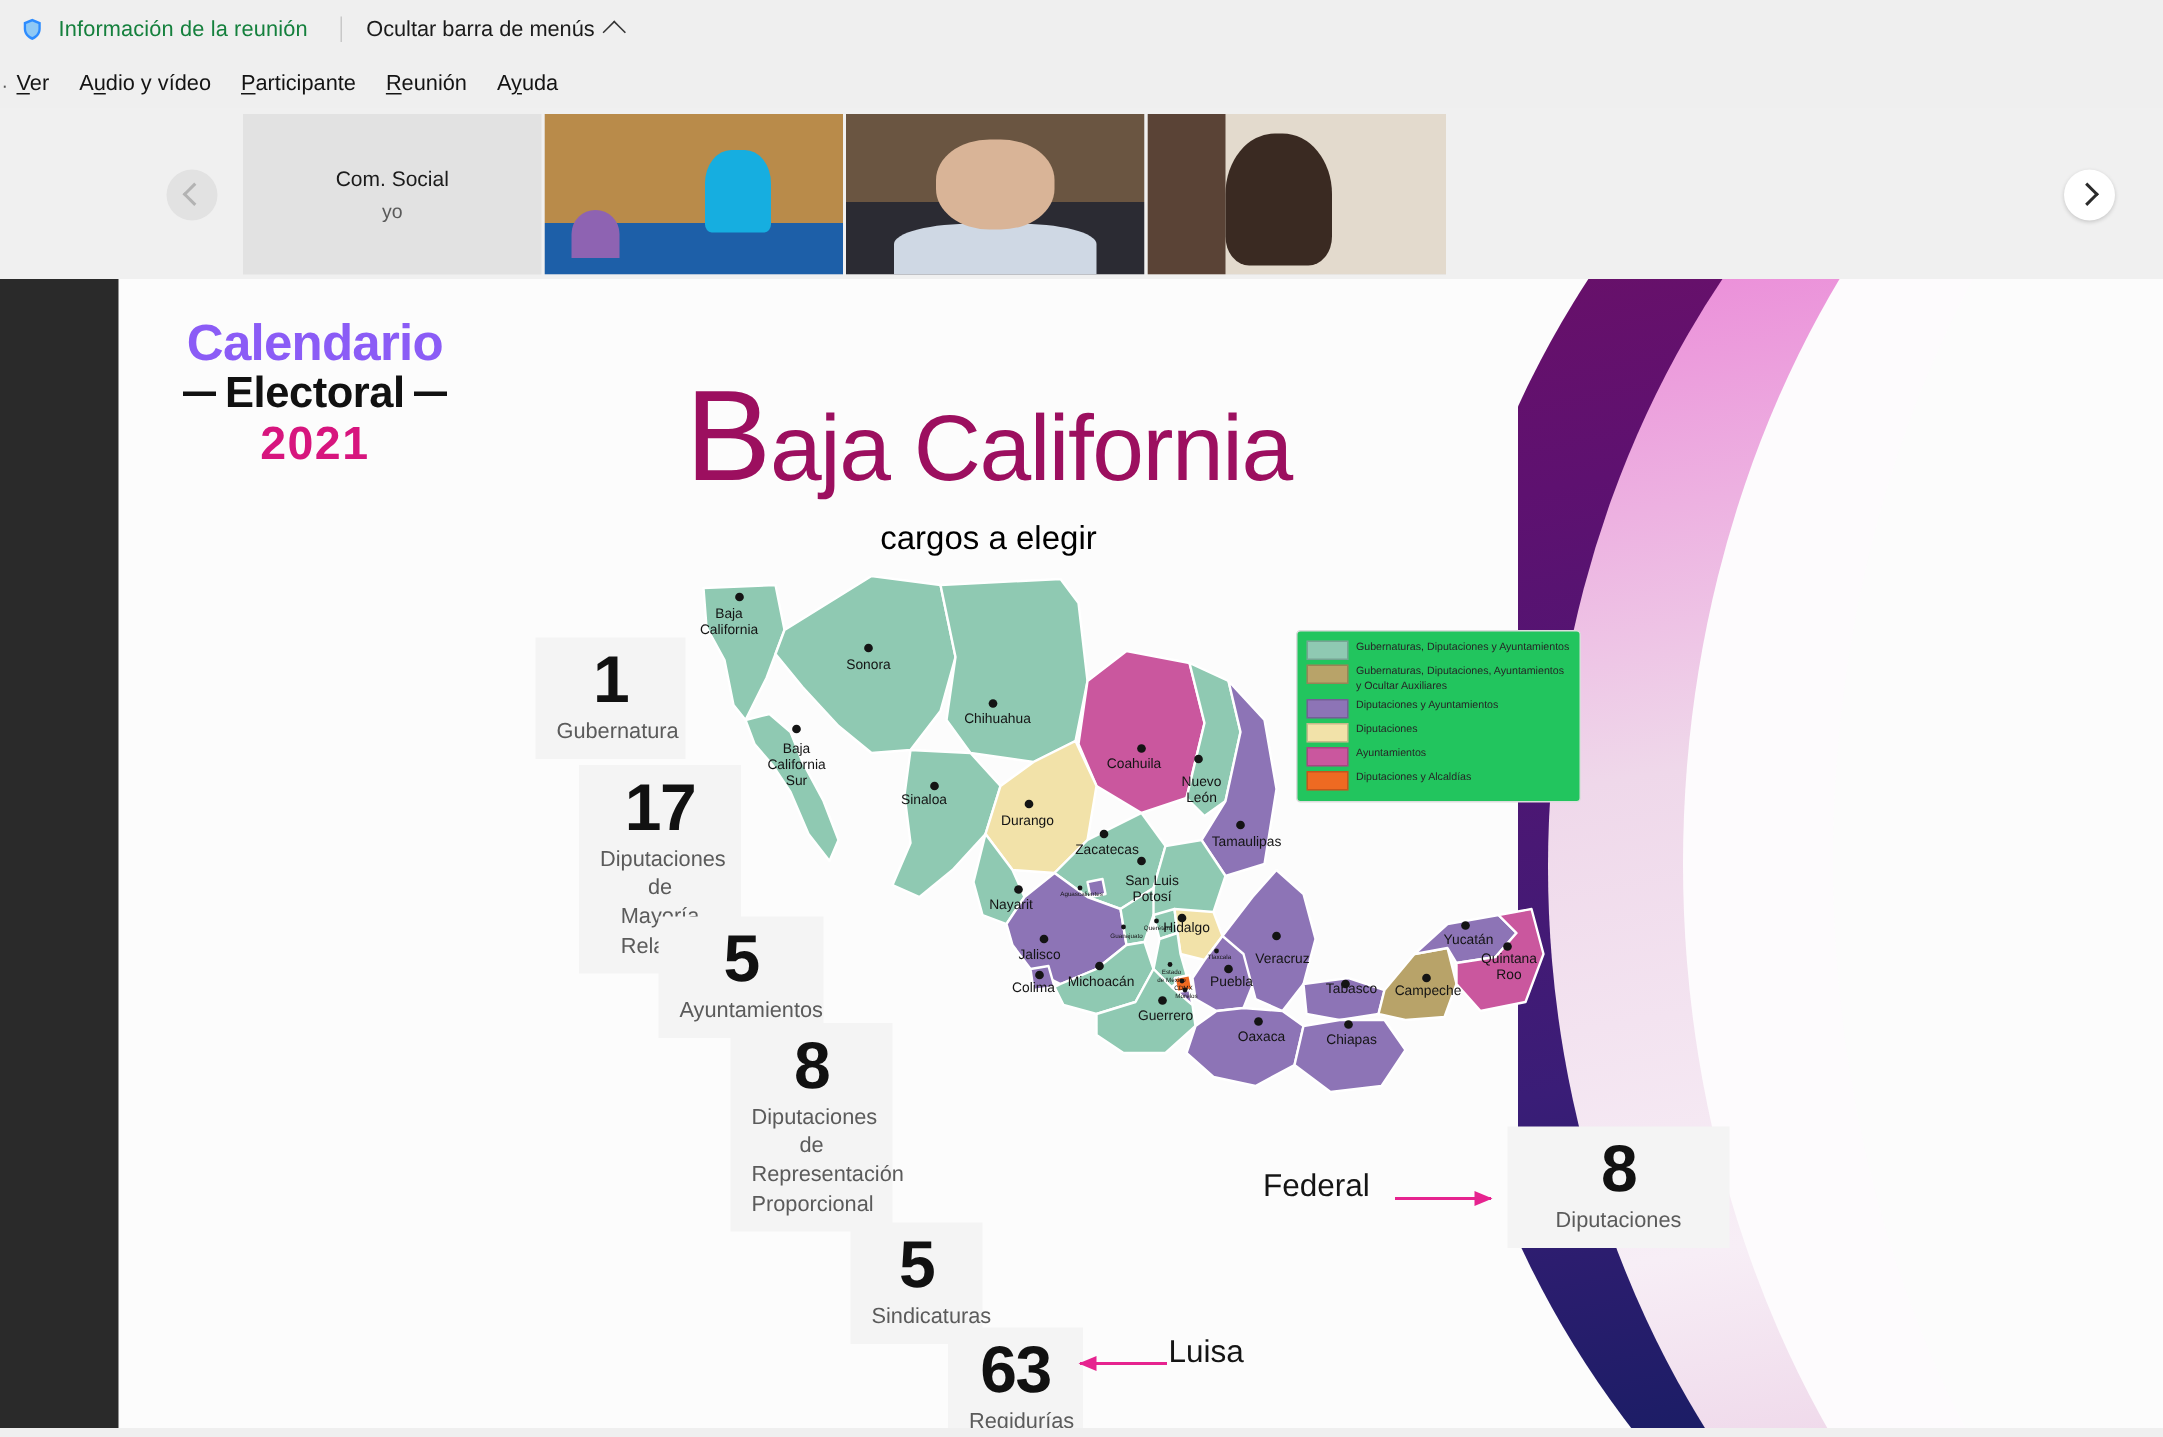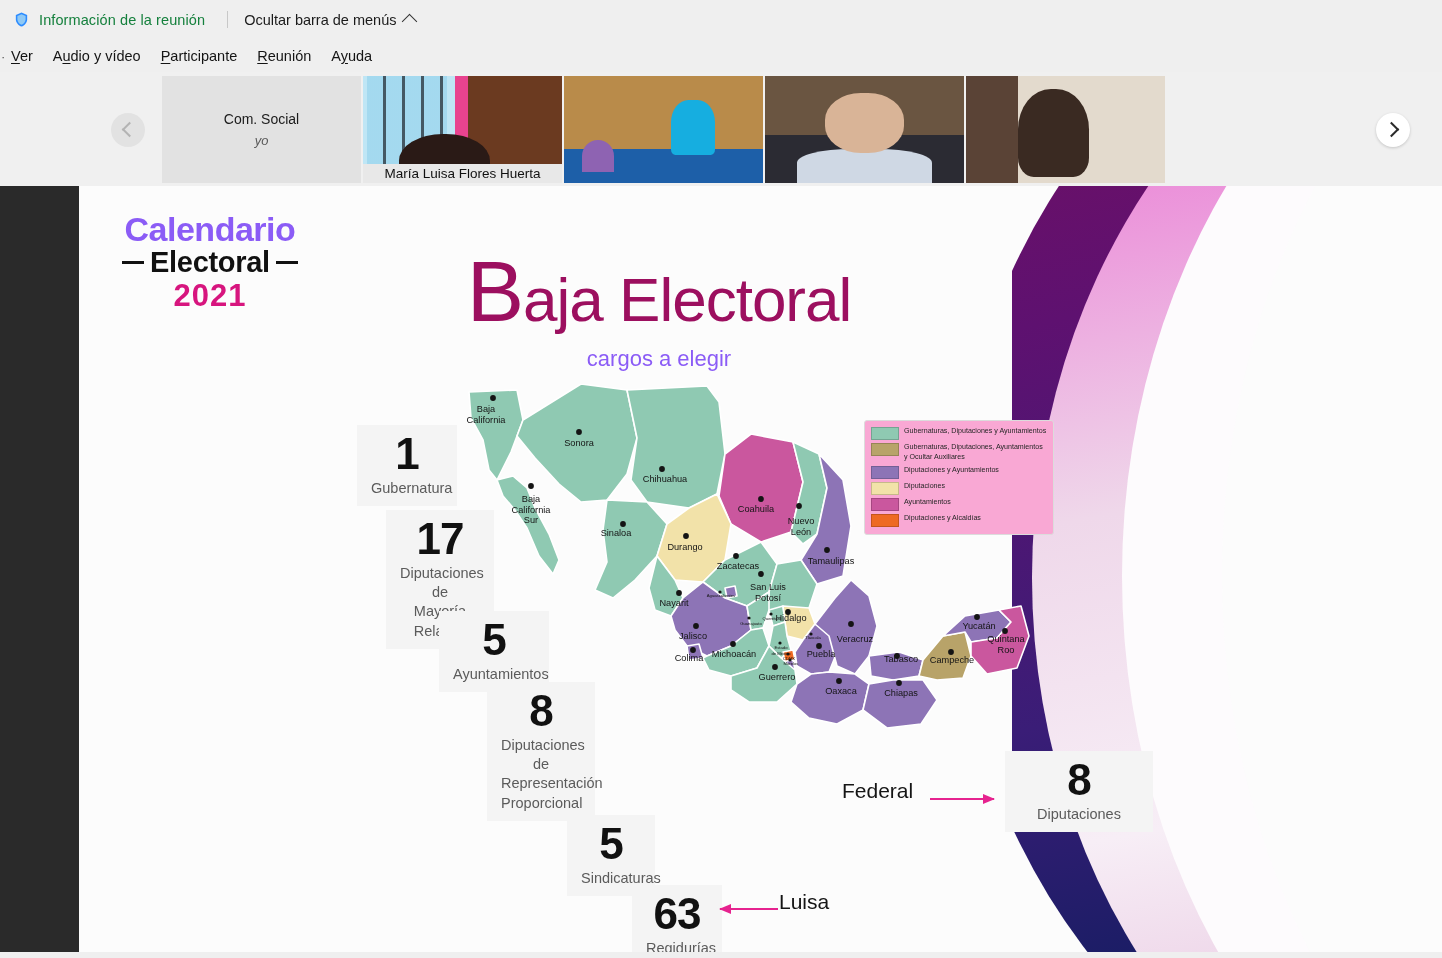--- a/index.html
+++ b/index.html
@@ -34,21 +34,21 @@
   .nav-prev{left:111px;background:#e2e2e2;}
   .nav-next{right:32px;background:#ffffff;box-shadow:0 1px 3px rgba(0,0,0,.18);}
   .chev{width:9px;height:9px;border-top:2px solid #b3b3b3;border-right:2px solid #b3b3b3;}
   .nav-prev .chev{transform:rotate(-135deg);margin-left:3px;}
   .nav-next .chev{transform:rotate(45deg);border-color:#2b2b2b;margin-right:3px;}
 
   .tiles{position:absolute;left:162px;top:4px;height:107px;display:flex;}
   .tile{position:relative;width:199px;height:107px;margin-right:2px;background:#e2e2e2;overflow:hidden;}
   .tile.noavatar{display:flex;flex-direction:column;align-items:center;justify-content:center;}
   .tile-name{font-size:14px;color:#1b1b1b;}
-  .tile-sub{font-size:13px;color:#5a5a5a;margin-top:6px;font-style:italic;}
+  .tile-sub{font-size:13px;color:#5a5a5a;margin-top:6px;}
   .tile.active{outline:4px solid #21b8ef;outline-offset:-4px;}
   .tile .label{position:absolute;left:0;right:0;bottom:0;background:#e8e8e8;
                font-size:13.5px;color:#111;padding:2px 6px;text-align:center;white-space:nowrap;}
 
   
   .vframe{position:absolute;inset:0;}
   .v-marialuisa{background:
       linear-gradient(90deg,#bfe6f5 0 46%, #e8438f 46% 53%, #6b3a20 53% 100%);}
   .v-marialuisa:after{content:"";position:absolute;left:18%;bottom:-6%;width:46%;height:52%;
       border-radius:48% 48% 0 0;background:#2a1a16;}
@@ -86,21 +86,21 @@
   .logo .l2{font-size:29px;font-weight:bold;color:#111;letter-spacing:-.3px;margin-top:2px;
             display:flex;align-items:center;justify-content:center;gap:6px;}
   .logo .l2 i{display:block;width:22px;height:3px;background:#111;}
   .logo .l3{font-size:31px;font-weight:bold;color:#d7157e;letter-spacing:1px;margin-top:3px;}
 
   
   .title{position:absolute;left:0;top:62px;width:1160px;text-align:center;color:#9c0f5f;}
   .title .big{font-size:62px;font-weight:300;letter-spacing:-1px;line-height:1;}
   .title .big b{font-size:86px;font-weight:300;}
   .subtitle{position:absolute;left:0;top:160px;width:1160px;text-align:center;
-            color:#8b5cf6;font-size:22px;font-weight:300;}
+            color:#000000;font-size:22px;font-weight:300;}
 
   
   .stat{position:absolute;background:#f4f4f4;text-align:center;padding:6px 14px 8px;}
   .stat .num{font-size:44px;font-weight:bold;color:#111;line-height:1.05;letter-spacing:-1px;}
   .stat .lbl{font-size:14.5px;color:#5b5b5b;line-height:1.32;margin-top:2px;white-space:pre-line;}
   .s1{left:278px;top:239px;width:72px;}
   .s2{left:307px;top:324px;width:80px;}
   .s3{left:360px;top:425px;width:82px;}
   .s4{left:408px;top:496px;width:80px;}
   .s5{left:488px;top:629px;width:60px;}
@@ -118,21 +118,21 @@
   .arr-fed:after{right:-1px;border-left:12px solid #e6238f;}
   .arr-loc{left:641px;top:722px;width:58px;}
   .arr-loc:after{left:-1px;border-right:12px solid #e6238f;}
 
   
   .map{position:absolute;left:352px;top:198px;width:620px;height:360px;}
   .map svg{width:100%;height:100%;display:block;}
   .mlabel{font-family:"Liberation Sans",sans-serif;fill:#161616;}
 
   
-  .legend{position:absolute;left:785px;top:234px;width:176px;background:#f9a8d4;
+  .legend{position:absolute;left:785px;top:234px;width:176px;background:#22c55e;
           border:1px solid #dcdcdc;border-radius:3px;padding:5px 6px;}
   .lrow{display:flex;align-items:flex-start;margin-bottom:2px;}
   .lsw{width:26px;height:11px;flex:0 0 26px;margin-top:1px;margin-right:5px;border:.5px solid rgba(0,0,0,.18);}
   .ltx{font-size:7.1px;color:#262626;line-height:1.45;}
 </style>
 </head>
 <body>
 
 <div class="app">
 
@@ -168,24 +168,20 @@
     <div class="nav-btn nav-next">
       <span class="chev"></span>
     </div>
 
     <div class="tiles">
       <div class="tile noavatar">
         <span class="tile-name">Com. Social</span>
         <span class="tile-sub">yo</span>
       </div>
 
-      <div class="tile active">
-        <div class="vframe v-marialuisa"></div>
-        <div class="label">María Luisa Flores Huerta</div>
-      </div>
 
 
       <div class="tile">
         <div class="vframe v-sala"></div>
       </div>
 
       <div class="tile">
         <div class="vframe v-hombre"></div>
       </div>
 
@@ -210,21 +206,21 @@
         <div class="l1">Calendario</div>
         <div class="l2">
           <i></i>
           <span>Electoral</span>
           <i></i>
         </div>
         <div class="l3">2021</div>
       </div>
 
       <div class="title">
-        <div class="big"><b>B</b><span>aja Electoral</span></div>
+        <div class="big"><b>B</b><span>aja California</span></div>
       </div>
       <div class="subtitle">cargos a elegir</div>
 
       <div class="map">
         <svg viewBox="0 0 620 360" xmlns="http://www.w3.org/2000/svg">
           <g stroke="#ffffff" stroke-width="1.6" stroke-linejoin="round">
 
             <path d="M38 8 L86 6 L92 36 L80 68 L66 96 L58 86 L52 56 L40 34 Z" fill="#8FC9B2"></path>
 
             <path d="M66 96 L82 92 L96 104 L104 124 L118 150 L128 176 L122 190 L108 172 L96 144 L84 126 L72 112 Z" fill="#8FC9B2"></path>

